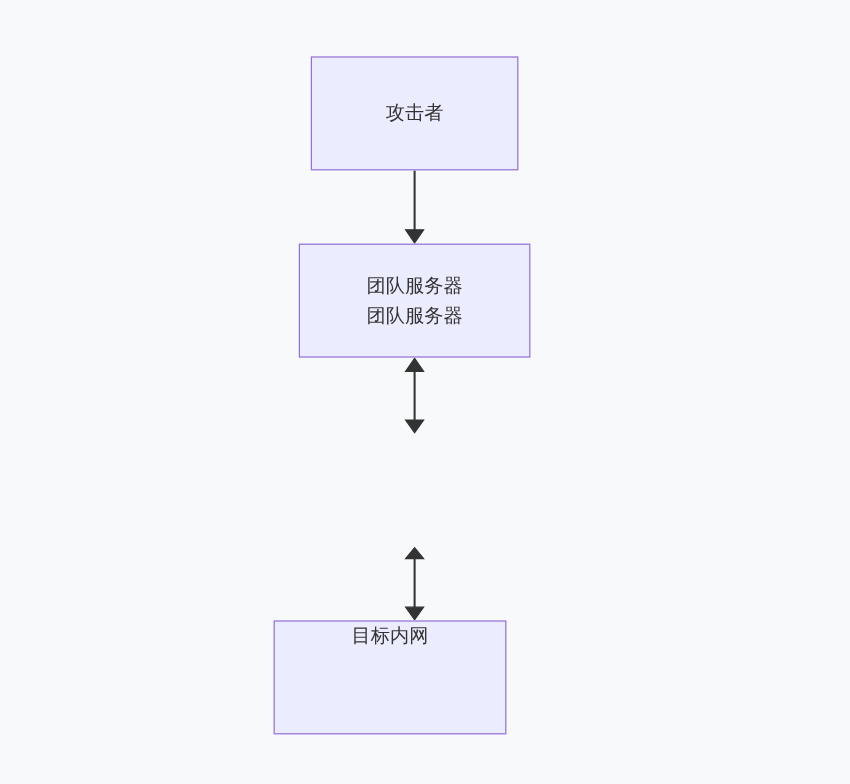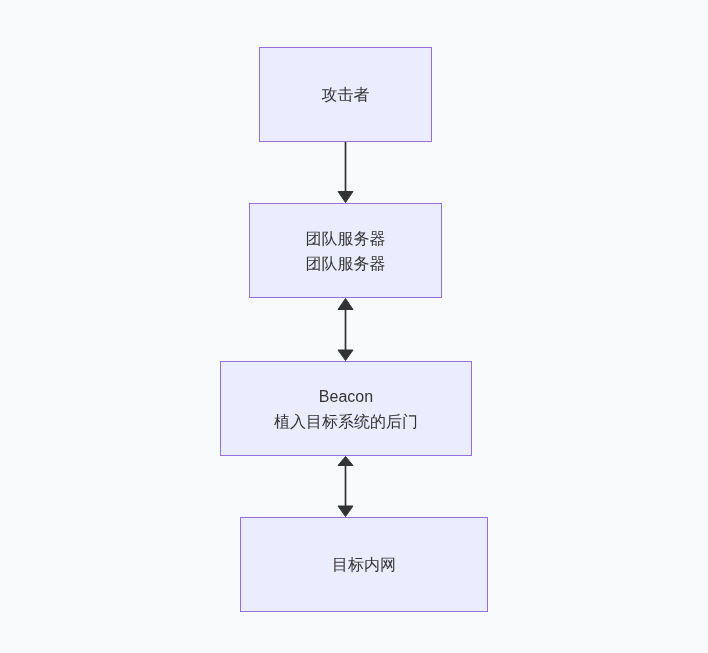--- a/index.html
+++ b/index.html
@@ -41,21 +41,21 @@
     justify-content: center;
     color: #333333;
     font-size: 16px;
     line-height: 25px;
     text-align: center;
   }
   .node span { display: block; white-space: nowrap; }
   #node-attacker   { left: 259px; top: 47px;  width: 173px; }
   #node-teamserver { left: 249px; top: 203px; width: 193px; }
   #node-beacon     { left: 220px; top: 361px; width: 252px; }
-  #node-intranet   { left: 240px; top: 517px; width: 248px; }
+  #node-intranet   { left: 228px; top: 517px; width: 194px; justify-content: space-between; }
 </style>
 </head>
 <body>
 
 <div class="canvas">
 
   <svg class="edges" width="708" height="653" viewBox="0 0 708 653" xmlns="http://www.w3.org/2000/svg">
 
     <g>
       <line x1="345.5" y1="142" x2="345.5" y2="193"></line>
@@ -77,22 +77,18 @@
 
   <div class="node" id="node-attacker">
     <span>攻击者</span>
   </div>
 
   <div class="node" id="node-teamserver">
     <span>团队服务器</span>
     <span>团队服务器</span>
   </div>
 
-  <div class="node" id="node-beacon">
-    <span>Beacon</span>
-    <span>植入目标系统的后门</span>
-  </div>
 
   <div class="node" id="node-intranet">
     <span>目标内网</span>
   </div>
 
 </div>
 
 </body></html>

